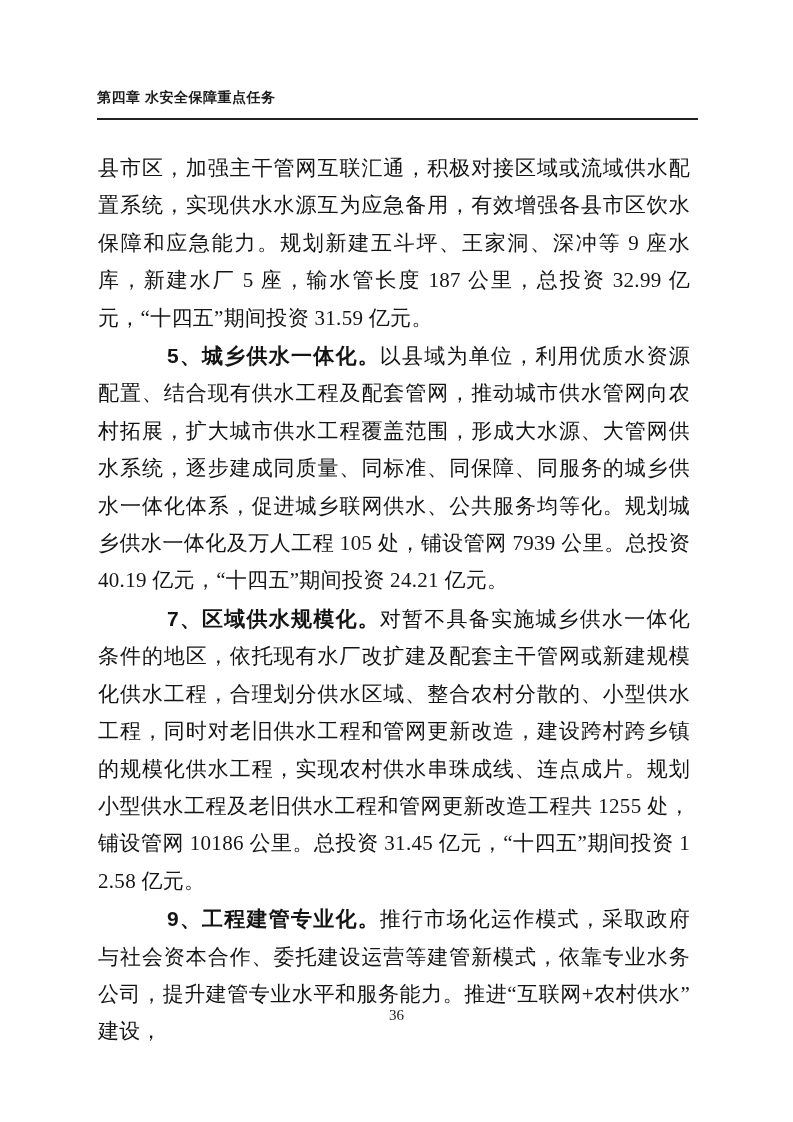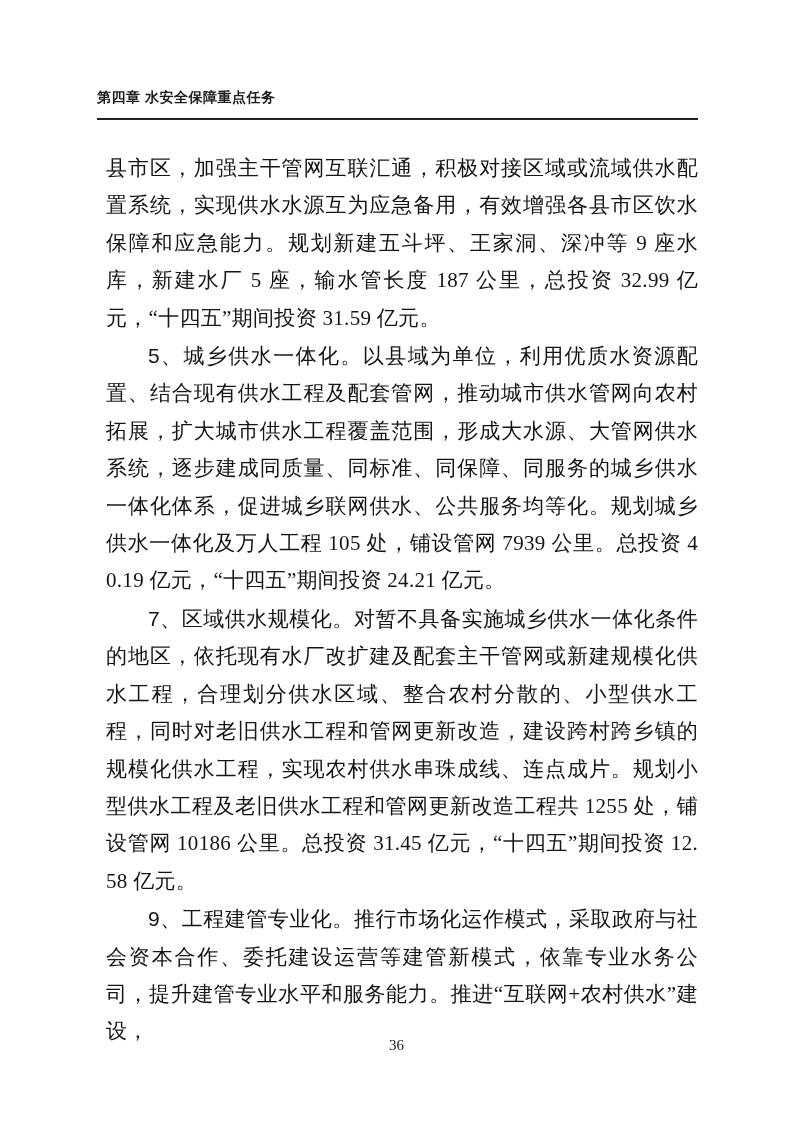--- a/index.html
+++ b/index.html
@@ -34,44 +34,45 @@
     top: 118px;
     left: 97px;
     width: 601px;
     height: 0;
     border-top: 2.4px solid #222222;
   }
   
   .body-block {
     position: absolute;
     top: 150px;
-    left: 106px;
+    left: 98px;
     width: 592px;
   }
   .para {
     margin: 0;
     font-size: 21px;
     line-height: 37.4px;
     text-align: justify;
     text-justify: inter-ideograph;
     letter-spacing: 0.3px;
     word-break: break-all;
   }
   .para.indent {
     text-indent: 2em;
   }
   .para .lead {
-    font-weight: 400;
+    font-weight: 700;
     font-family: "Liberation Sans", sans-serif;
     letter-spacing: 0.3px;
+    margin-left: 27px;
   }
   
   .page-number {
     position: absolute;
-    bottom: 68px;
+    bottom: 98px;
     left: 0;
     width: 100%;
     text-align: center;
     font-size: 15px;
     line-height: 18px;
     color: #1b1b1b;
   }
 </style>
 </head>
 <body>

